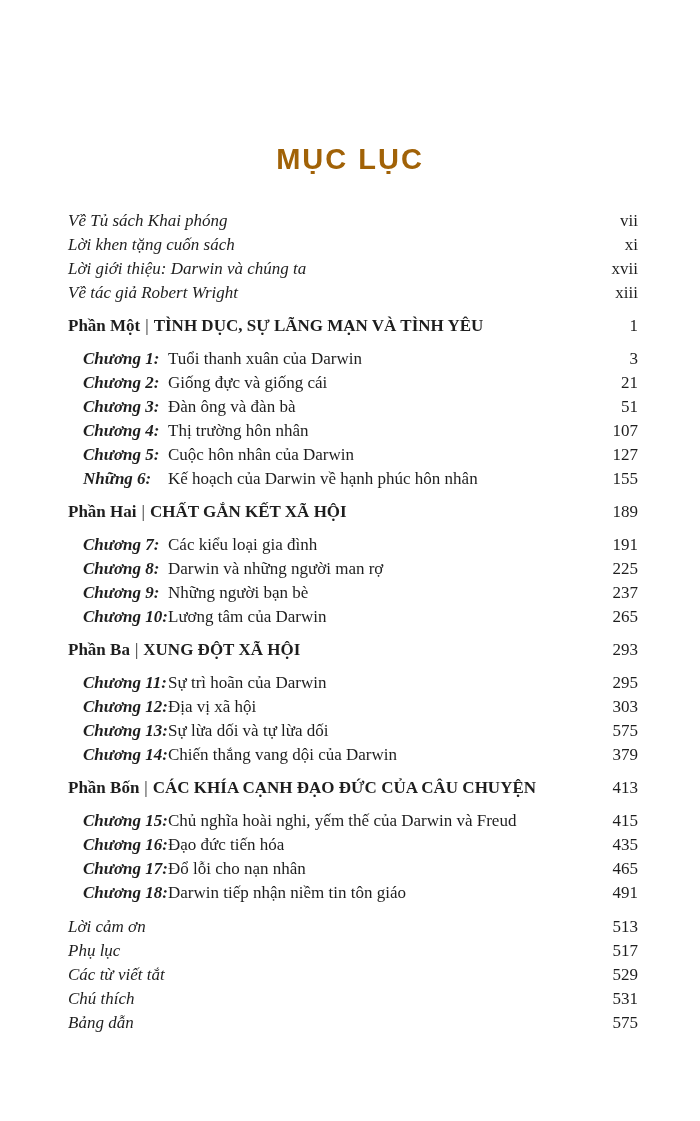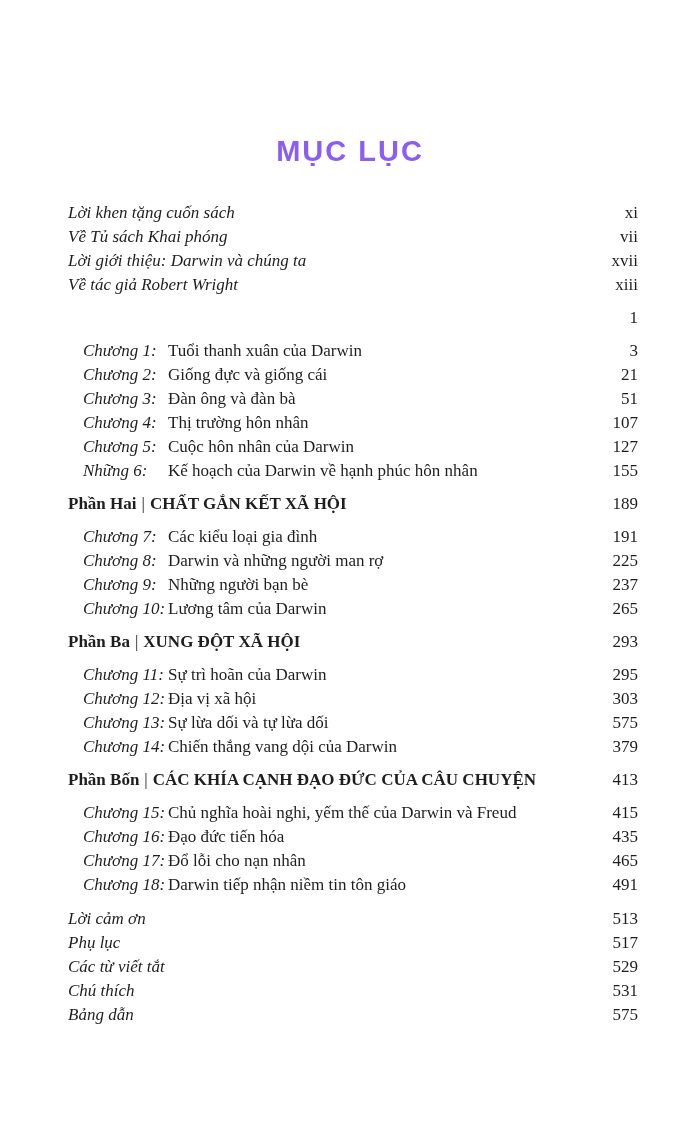--- a/index.html
+++ b/index.html
@@ -8,74 +8,77 @@
     width: 700px;
     height: 1121px;
     background: #ffffff;
     color: #1e1e1e;
     font-family: "Liberation Serif", "DejaVu Serif", serif;
     font-size: 17px;
     overflow: hidden;
     box-sizing: border-box;
   }
   .title {
-    margin: 4px;
+    margin: 12px;
     padding-top: 130px;
     text-align: center;
     font-family: "Liberation Sans", "DejaVu Sans", sans-serif;
     font-size: 29px;
     font-weight: 700;
     letter-spacing: 2px;
     line-height: 34px;
-    color: #8b5cf6;
+    color: #a16207;
   }
   .content { padding: 0 62px 0 68px; }
   .row { display: flex; align-items: baseline; line-height: 24px; }
   .pagenum { margin-left: auto; padding-left: 12px; white-space: nowrap; }
   .front { margin-top: 33px; }
   .fm-label, .bm-label { font-style: italic; }
   .part { margin-top: 9px; }
   .part-header { font-weight: 700; margin-bottom: 9px; }
   .part-header .pagenum { font-weight: 400; }
   .ph-text { white-space: nowrap; }
   .ph-sep { padding: 0 5px; font-weight: 400; }
   .ch-row { padding-left: 15px; }
-  .ch-label { width: 85px; flex-shrink: 0; font-style: italic; }
+  .ch-label { width: 85px; flex-shrink: 0; font-style: italic; font-weight: bold; }
   .ch-title { padding-right: 6px; }
   .back { margin-top: 10px; text-align: right; }
 </style>
 </head>
 <body>
 
 <div class="page">
   <h1 class="title">MỤC LỤC</h1>
 
   <div class="content">
 
     <div class="front">
       <div class="row">
+        <span class="fm-label">Về Tủ sách Khai phóng</span>
+        <span class="pagenum">vii</span>
+      </div>
+      <div class="row">
         <span class="fm-label">Lời khen tặng cuốn sách</span>
         <span class="pagenum">xi</span>
       </div>
       <div class="row">
-        <span class="fm-label">Về Tủ sách Khai phóng</span>
-        <span class="pagenum">vii</span>
-      </div>
-      <div class="row">
         <span class="fm-label">Lời giới thiệu: Darwin và chúng ta</span>
         <span class="pagenum">xvii</span>
       </div>
       <div class="row">
         <span class="fm-label">Về tác giả Robert Wright</span>
         <span class="pagenum">xiii</span>
       </div>
     </div>
 
     <div class="part">
       <div class="row part-header">
+        <span class="ph-text">
+          <span>Phần Một</span><span class="ph-sep">|</span><span>TÌNH DỤC, SỰ LÃNG MẠN VÀ TÌNH YÊU</span>
+        </span>
         <span class="pagenum">1</span>
       </div>
       <div class="chapters">
         <div class="row ch-row">
           <span class="ch-label">Chương 1:</span>
           <span class="ch-title">Tuổi thanh xuân của Darwin</span>
           <span class="pagenum">3</span>
         </div>
         <div class="row ch-row">
           <span class="ch-label">Chương 2:</span>

